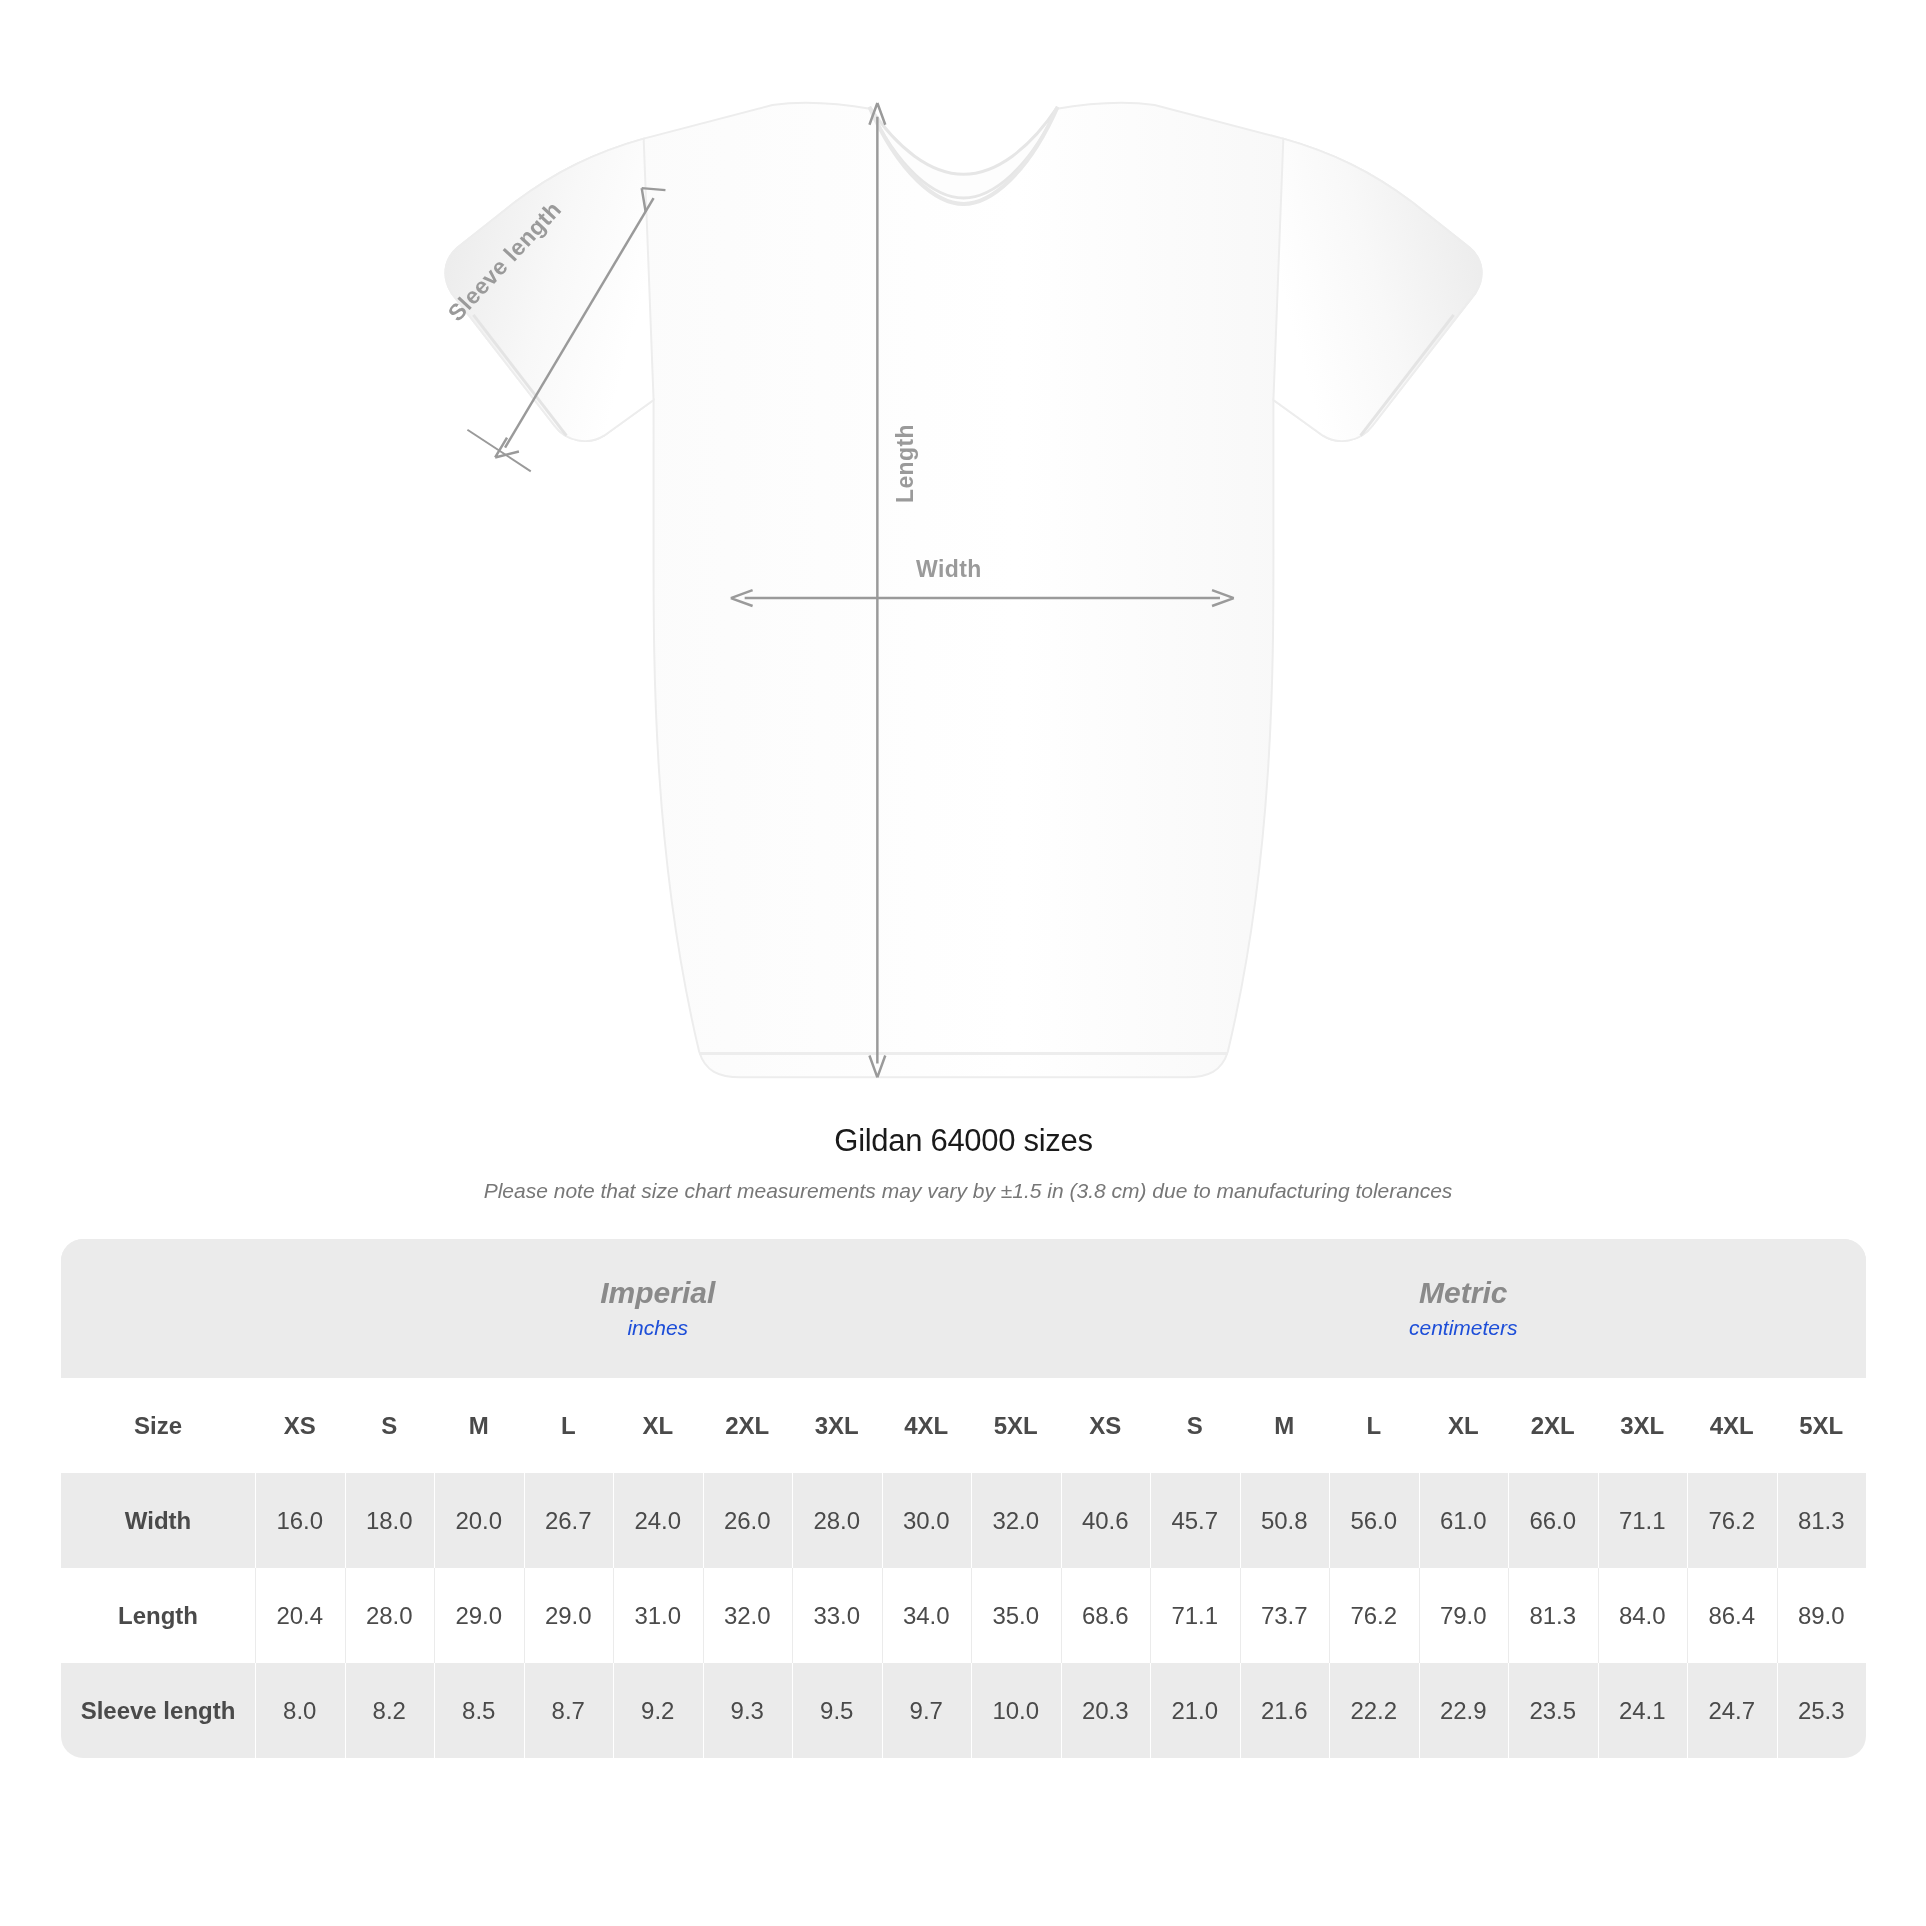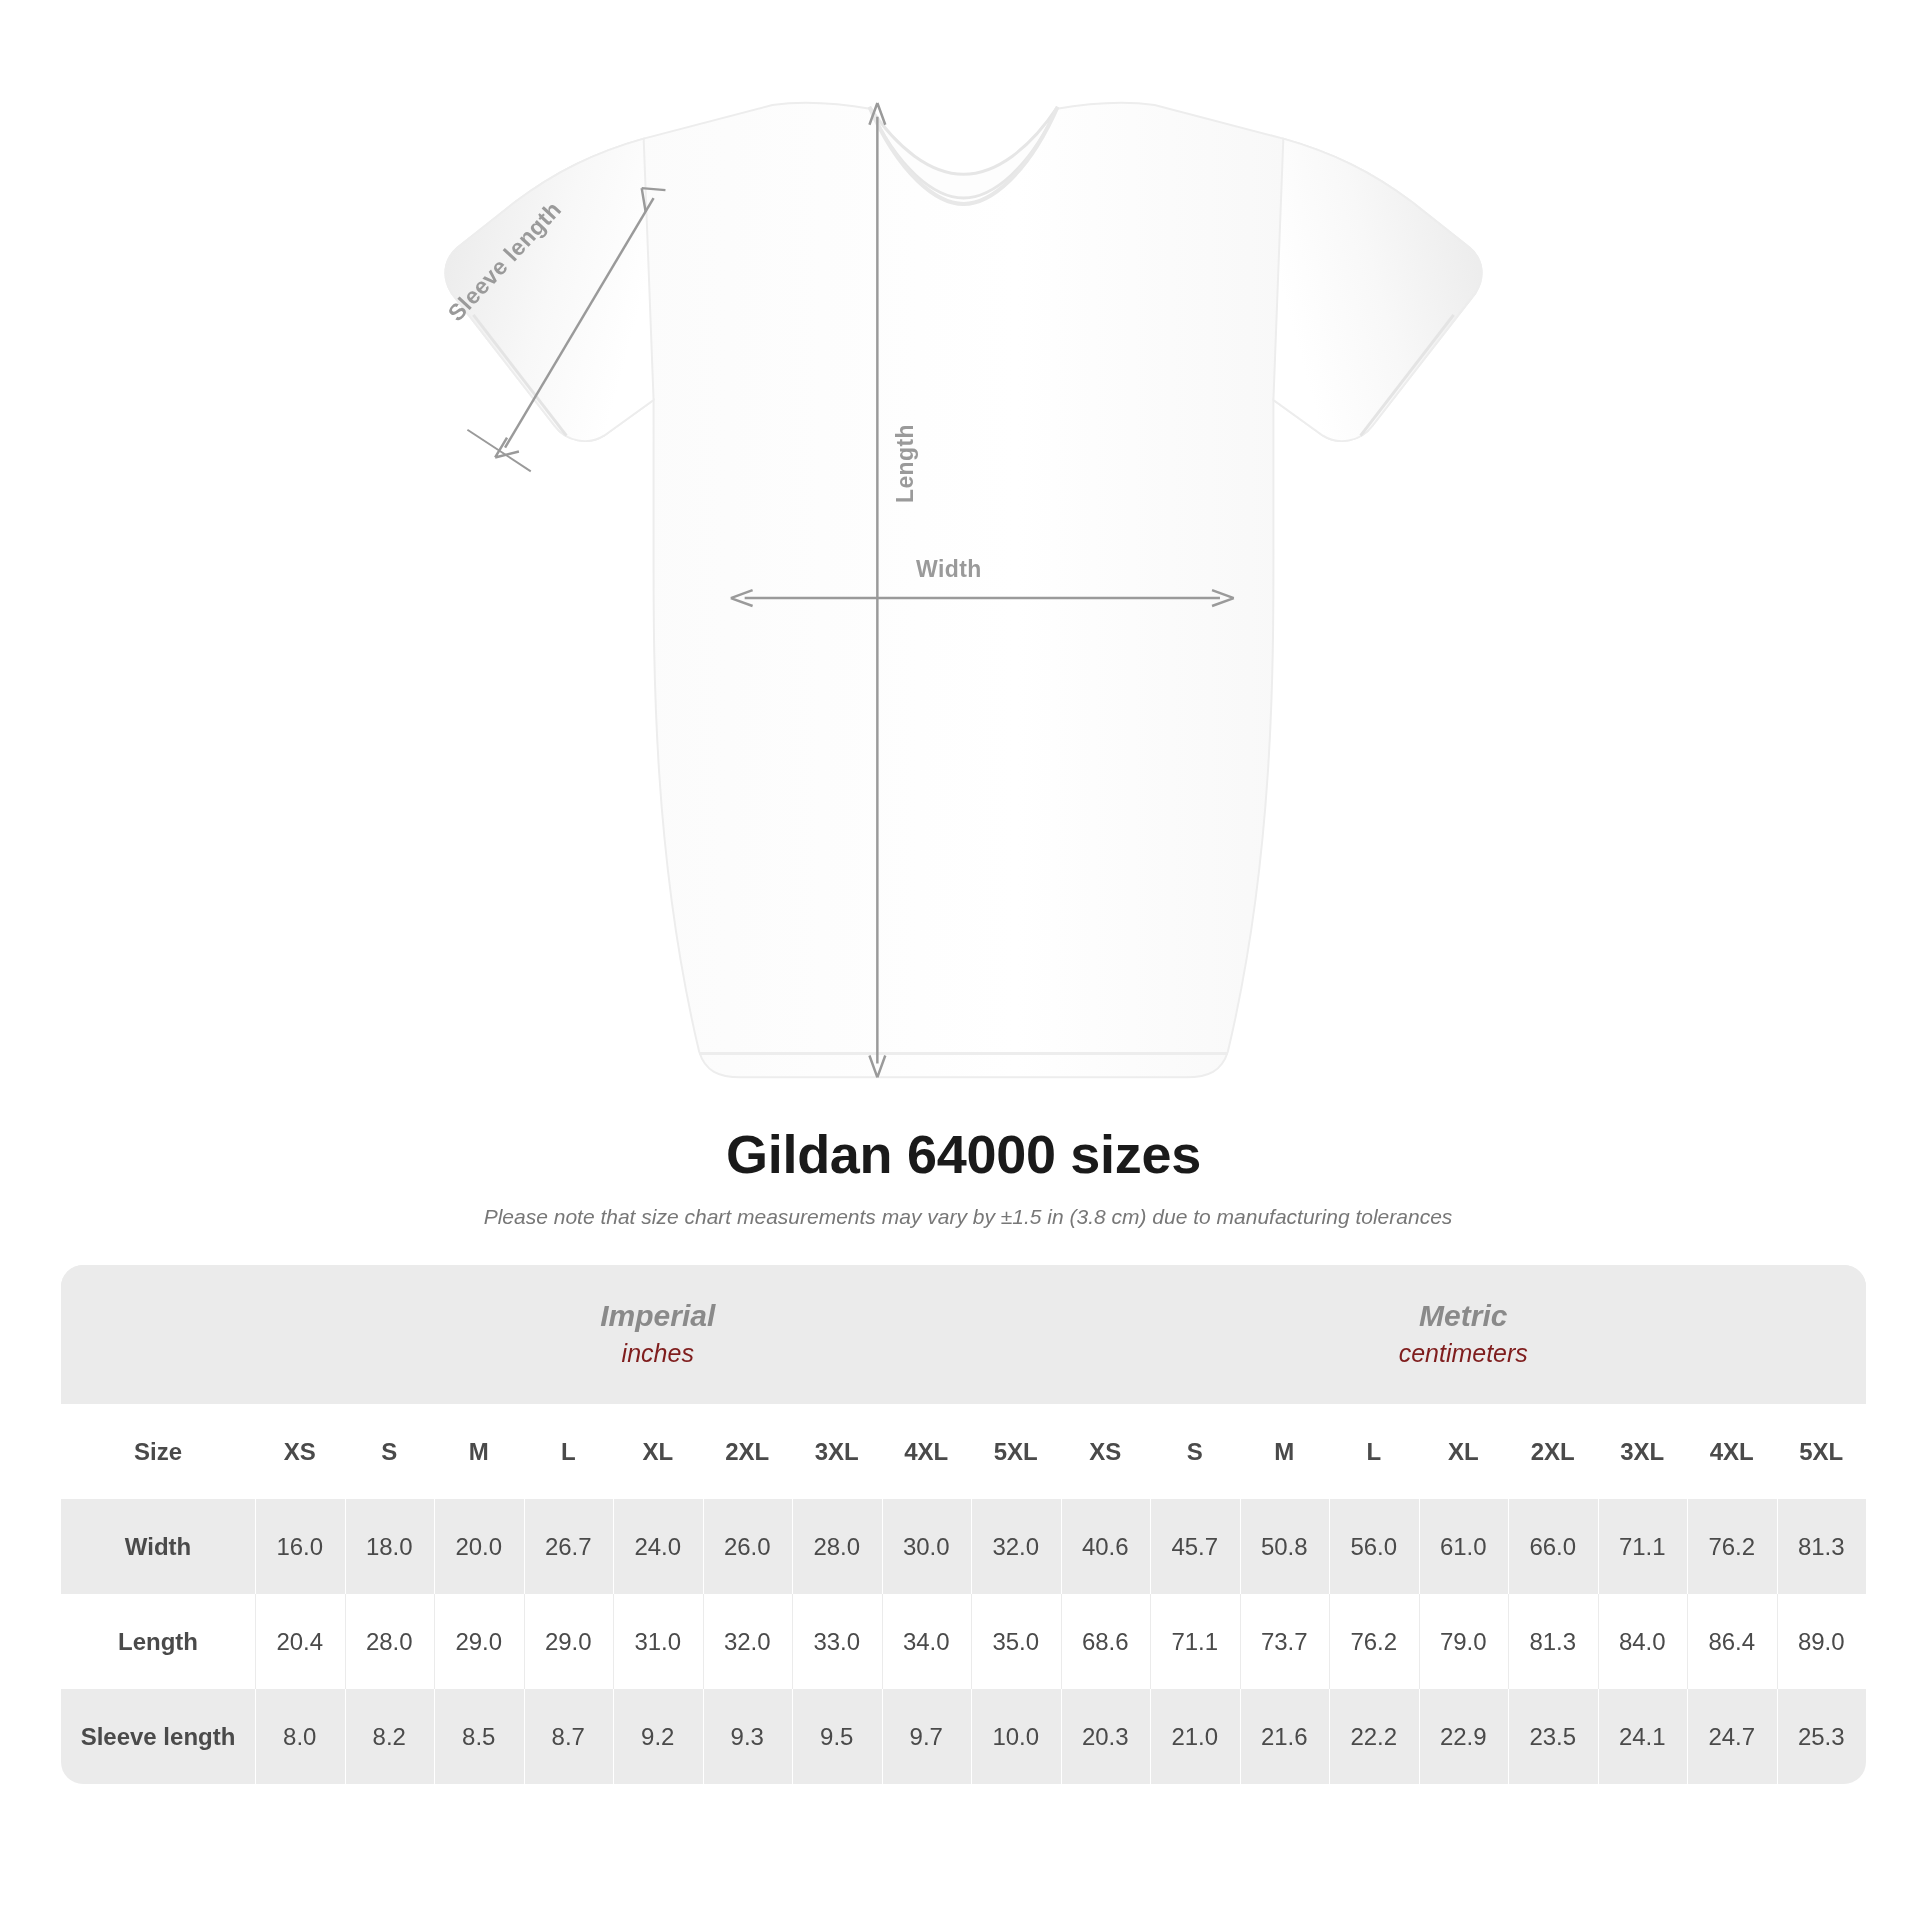--- a/index.html
+++ b/index.html
@@ -56,22 +56,22 @@
     left: 916px;
     top: 556px;
   }
 
   
   .title-block {
     text-align: center;
     margin-top: 14px;
   }
   .chart-title {
-    font-size: 54px;
-    font-weight: bold;
+    font-size: 31px;
+    font-weight: normal;
     color: #1a1a1a;
     margin: 0;
     letter-spacing: -0.3px;
   }
   .chart-note {
     font-size: 21px;
     font-style: italic;
     color: #777777;
     margin-top: 20px;
     padding-left: 9px;
@@ -106,23 +106,23 @@
     background: #ebebeb;
   }
   .unit-name {
     font-size: 30px;
     font-style: italic;
     font-weight: bold;
     color: #8a8a8a;
     line-height: 1.25;
   }
   .unit-sub {
-    font-size: 25px;
+    font-size: 21px;
     font-style: italic;
-    color: #7f1d1d;
+    color: #1d4ed8;
     line-height: 1.5;
   }
   .hdr-row td {
     background: #ffffff;
     font-weight: bold;
     color: #5c5c5c;
     font-size: 25px;
     height: 103px;
   }
   .row-label {

